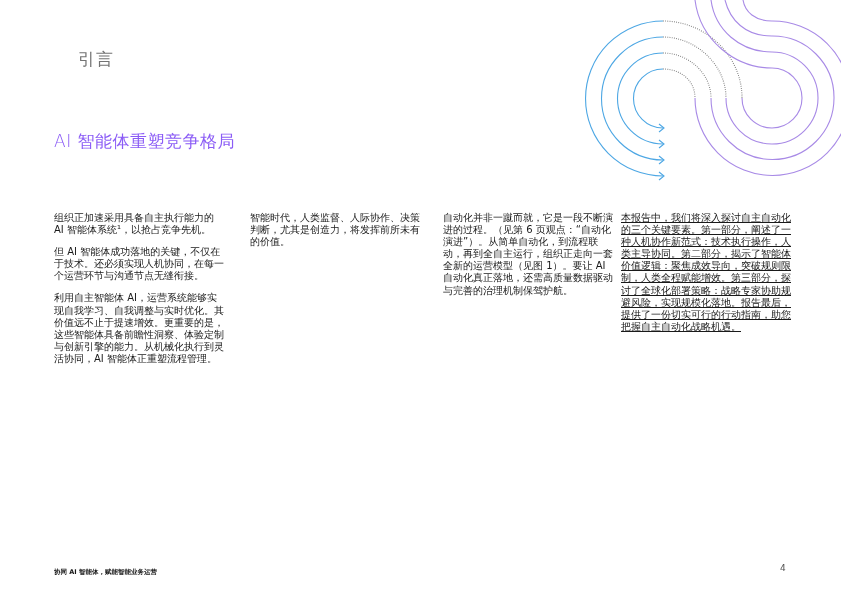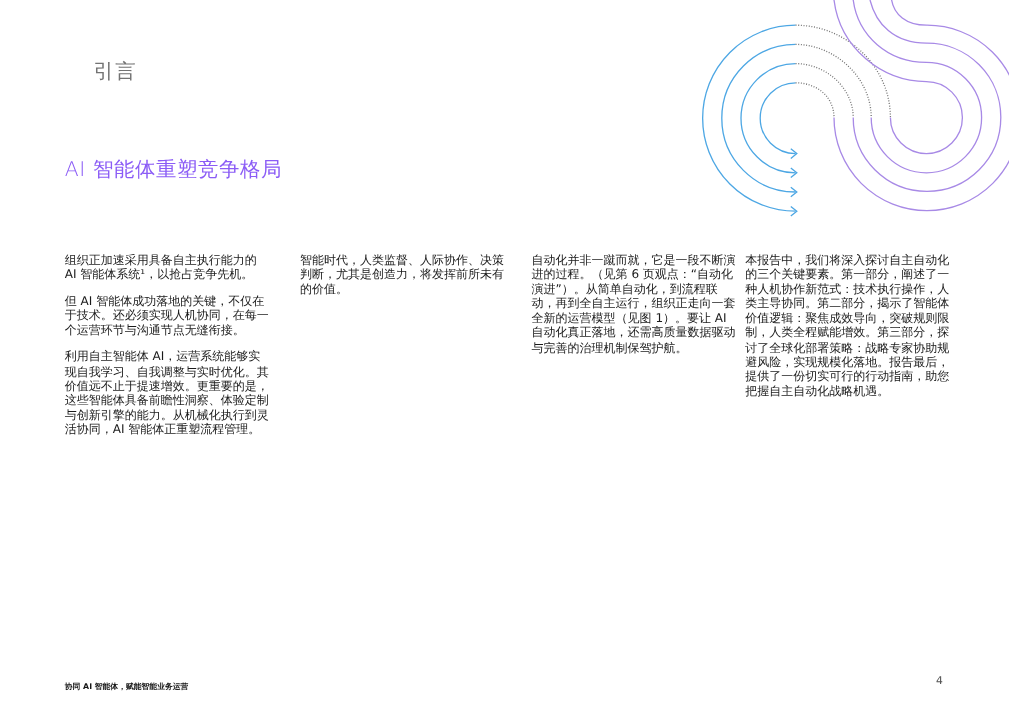--- a/index.html
+++ b/index.html
@@ -48,21 +48,21 @@
       font-size: 10px;
       line-height: 12.1px;
       color: #1a1a1a;
     }
     .col p {
       margin: 0 0 10px 0;
     }
     .col1 { left: 54px; }
     .col2 { left: 250px; }
     .col3 { left: 424px; margin-left: 19px; }
-    .col4 { left: 621px; }
+    .col4 { left: 621px; text-decoration: underline; }
     .footer-text {
       position: absolute;
       left: 54px;
       top: 568px;
       font-size: 6.5px;
       font-weight: bold;
       color: #161616;
     }
     .page-number {
       position: absolute;

